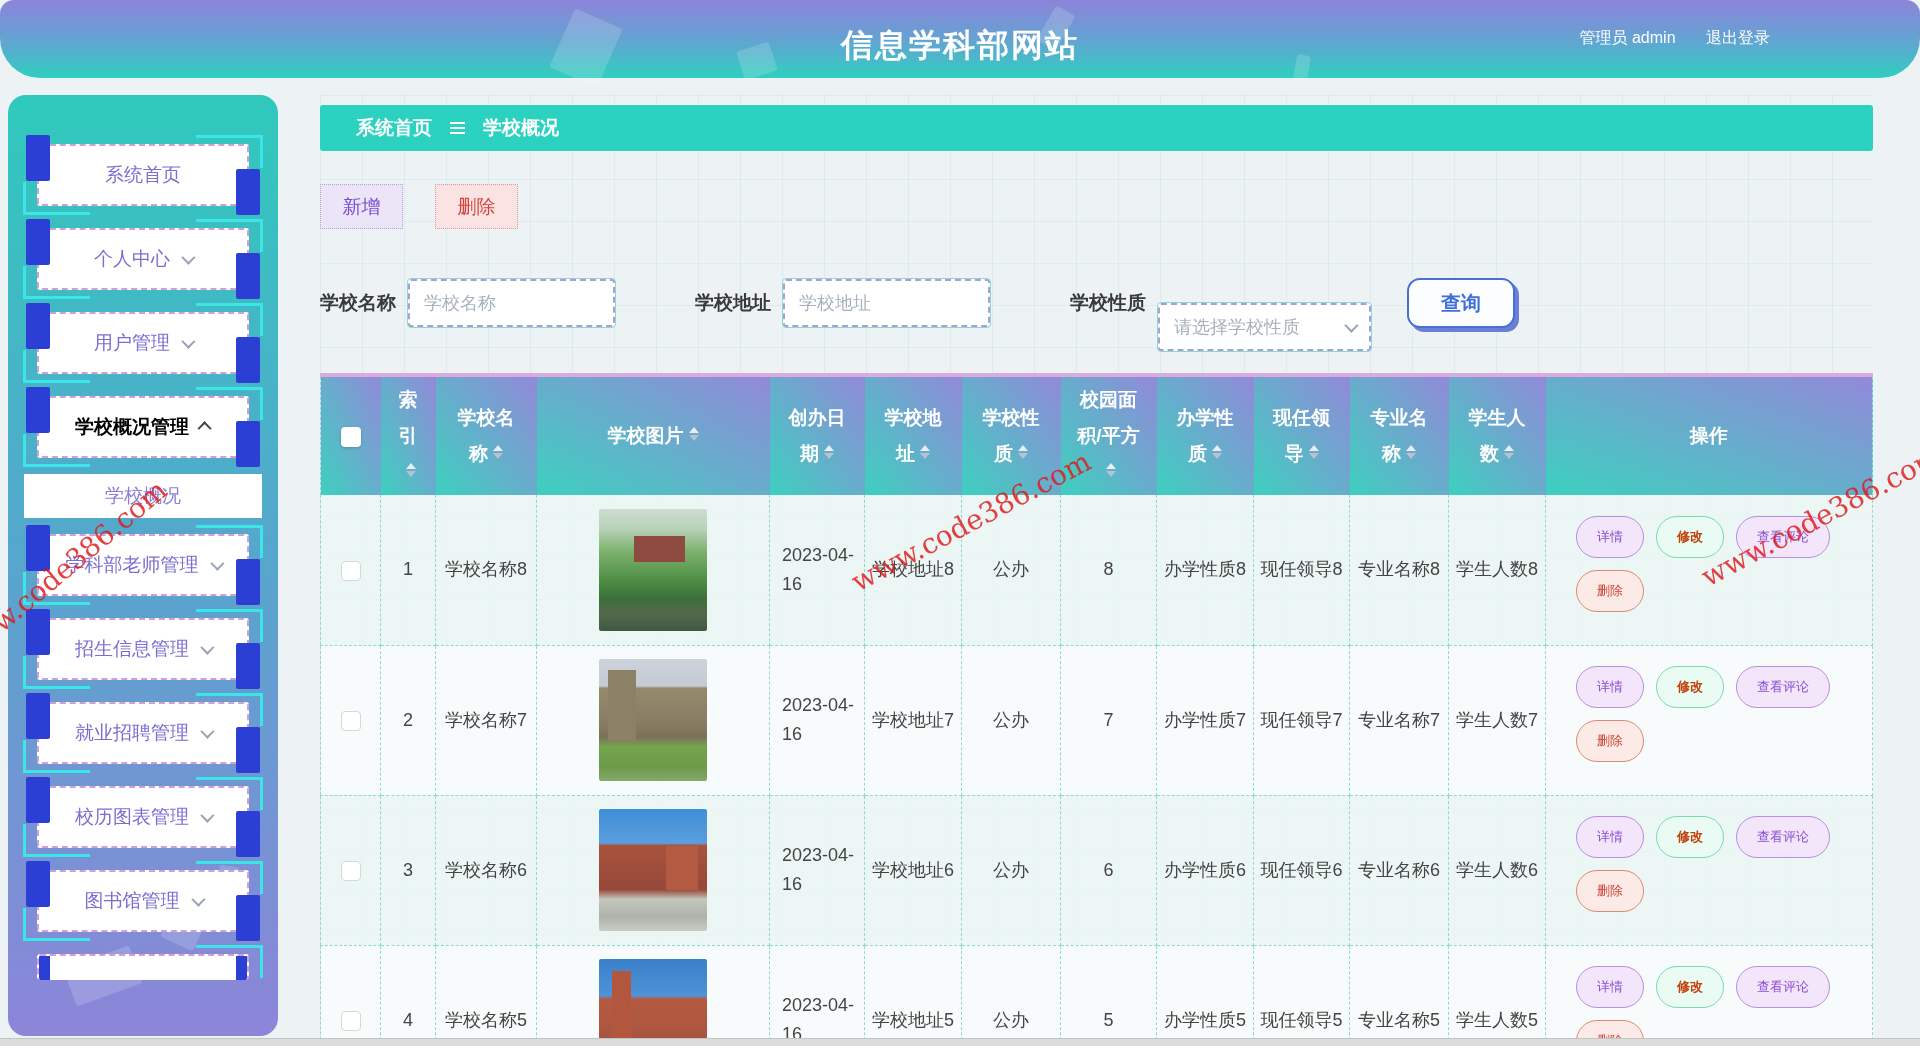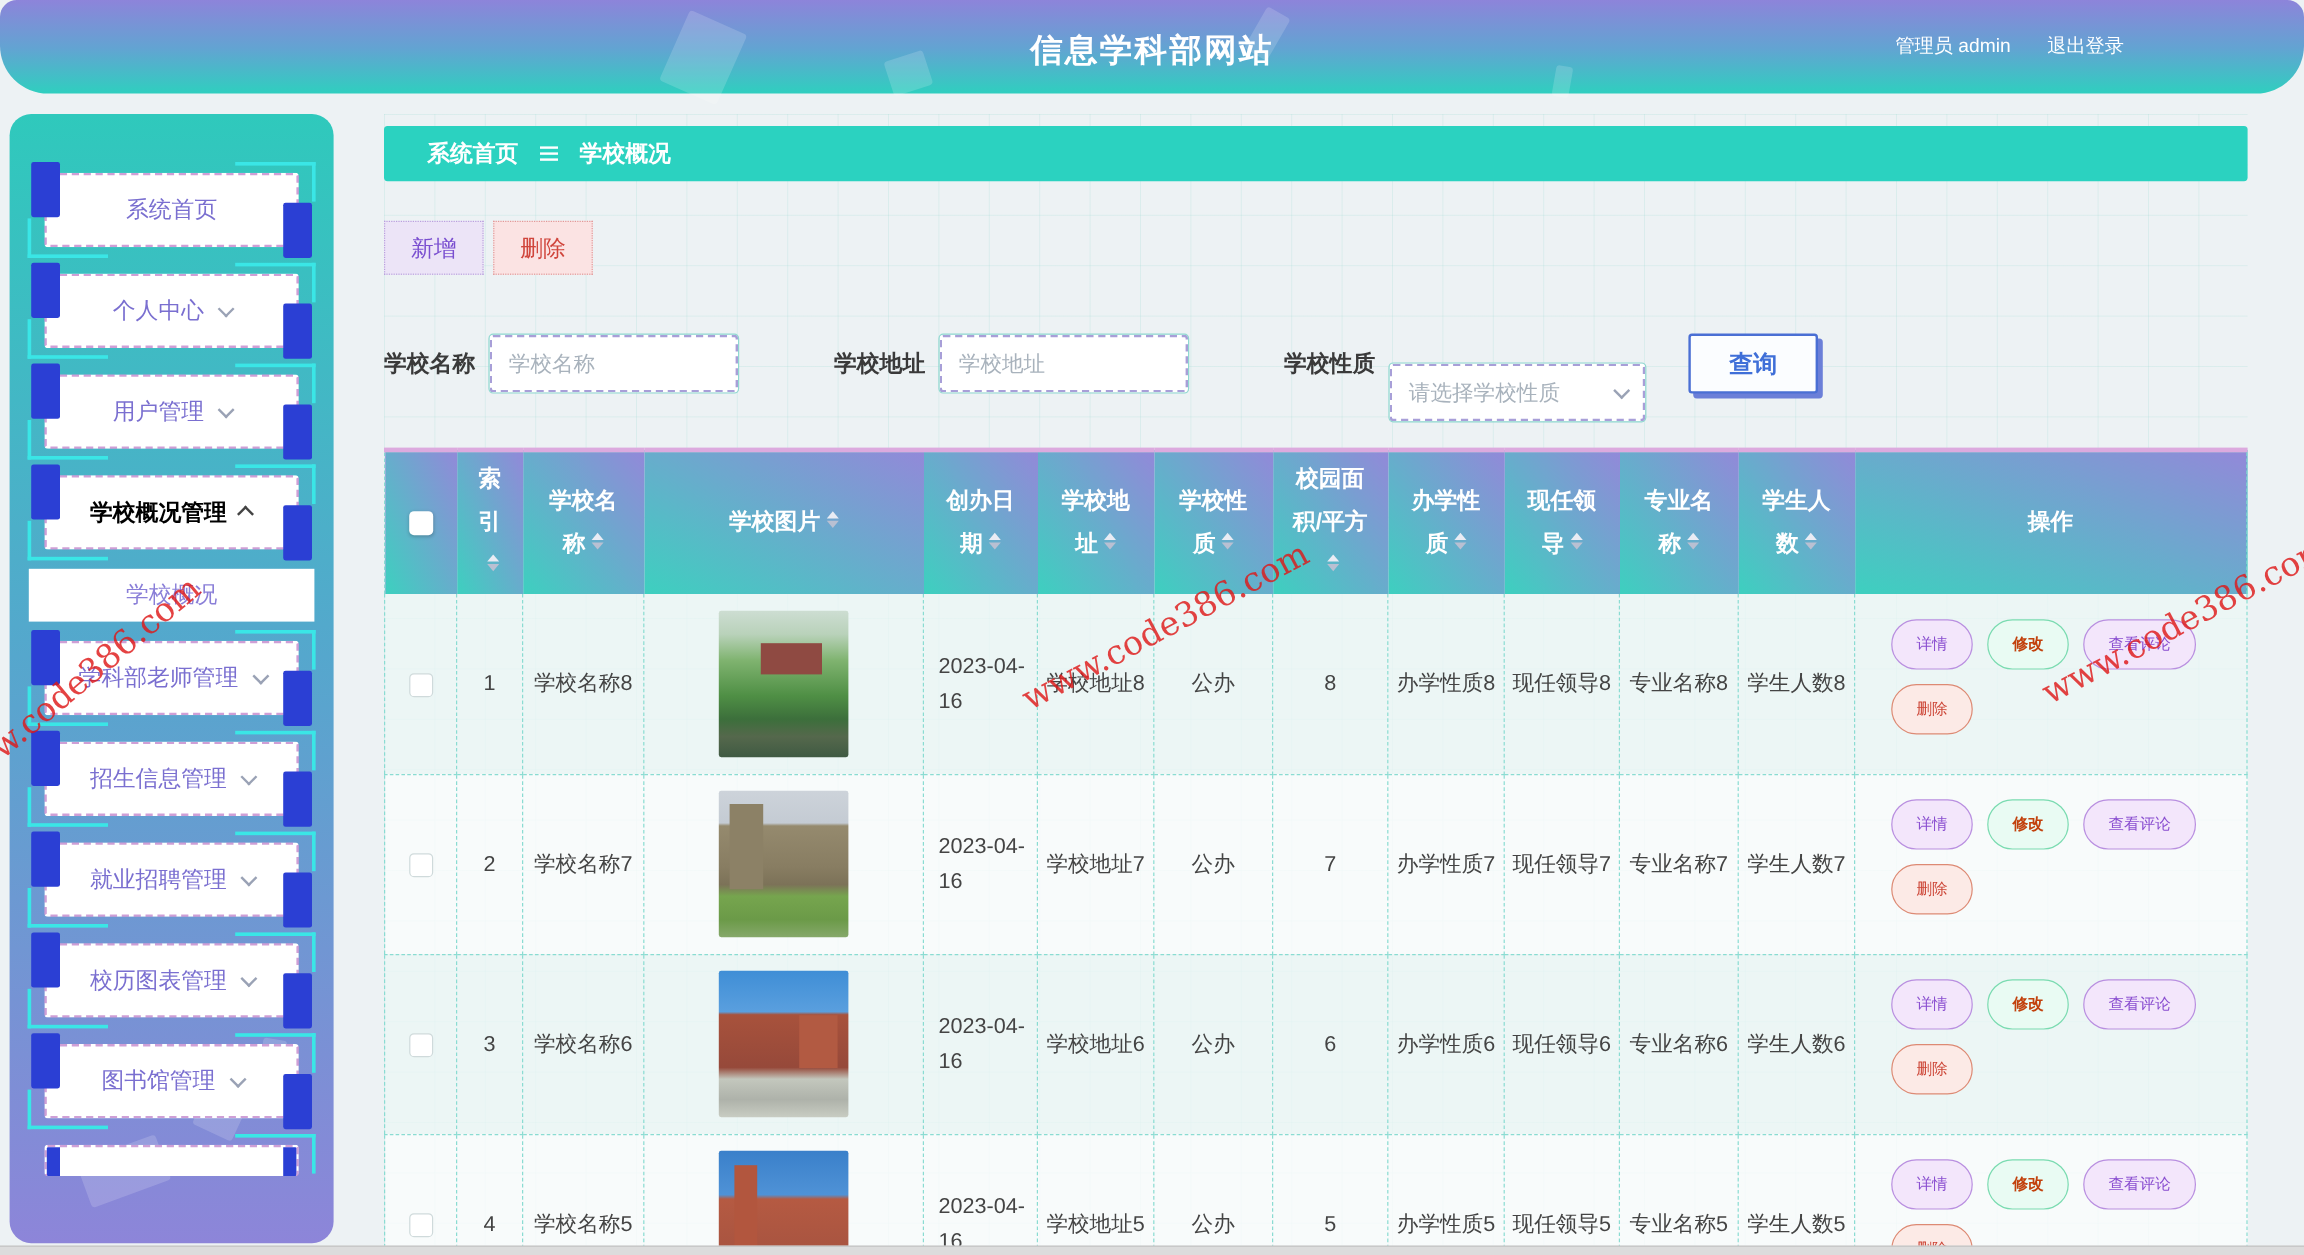--- a/index.html
+++ b/index.html
@@ -4,21 +4,21 @@
 <style>
   * { margin:0; padding:0; box-sizing:border-box; }
   html,body { width:1920px; height:1046px; overflow:hidden; }
   body { position:relative; background:#edf2f4; font-family:"Liberation Sans","DejaVu Sans",sans-serif; }
 
   
   .topbar { position:absolute; left:0; top:0; width:1920px; height:78px;
     background:linear-gradient(180deg,#8d84da 0%,#62a4d2 52%,#2fcfbf 100%);
     border-radius:14px 14px 40px 40px; z-index:5; }
   .topbar .title { position:absolute; left:0; right:0; top:24px; text-align:center;
-    color:#fff; font-size:27px; font-weight:bold; letter-spacing:2px; }
+    color:#fff; font-size:32px; font-weight:bold; letter-spacing:2px; }
   .userbox { position:absolute; right:150px; top:28px; color:#fff; font-size:16px; }
   .userbox span { margin-left:26px; cursor:pointer; }
   .confetti { position:absolute; background:rgba(255,255,255,.16); border-radius:3px; }
 
   
   .sidebar { position:absolute; left:8px; top:95px; width:270px; bottom:10px;
     background:linear-gradient(180deg,#2fc9bc 0%,#55a7cd 48%,#8d85d9 100%);
     border-radius:18px; overflow:hidden; z-index:4; }
   .menu { display:flex; flex-direction:column; align-items:center; gap:22px; padding-top:49px; }
   .mi-wrap { position:relative; width:212px; }
@@ -47,35 +47,35 @@
   .content { position:absolute; left:320px; top:95px; width:1553px; bottom:0; z-index:3;
     background-color:transparent;
     background-image:linear-gradient(rgba(170,222,216,.28) 1px, transparent 1px),
                      linear-gradient(90deg, rgba(170,222,216,.28) 1px, transparent 1px);
     background-size:42px 42px; }
   .breadcrumb { margin-top:10px; height:46px; background:#2bd2c0; border-radius:3px;
     display:flex; align-items:center; padding-left:36px; color:#fff; font-size:19px; font-weight:bold; }
   .bc-sep { width:15px; height:2px; background:#fff; display:inline-block; margin:0 18px;
     box-shadow:0 5px 0 #fff, 0 -5px 0 #fff; }
 
-  .toolbar { margin-top:33px; display:flex; gap:8px; }
+  .toolbar { margin-top:33px; display:flex; gap:32px; }
   .btn { font-size:19px; cursor:pointer; }
   .btn-add { width:83px; height:45px; background:#ece4f7; border:1px dotted #b9a0dd; color:#7a4fd0; }
   .btn-del { width:83px; height:45px; background:#fbe3e3; border:1px dotted #e09898; color:#d0453c; }
 
   .filters { margin-top:26px; display:flex; align-items:center; }
   .f-label { font-size:19px; font-weight:bold; color:#3a3a3a; margin-right:12px; white-space:nowrap; }
   .f-input { width:207px; height:48px; background:#fff; border:2px dashed #a89fd8; outline:1px solid #8fd8d0;
     border-radius:3px; padding:0 14px; font-size:18px; color:#333; margin-right:80px; }
   .f-input::placeholder { color:#a8b2bc; }
   .f-select { width:213px; height:48px; background:#fff; border:2px dashed #a89fd8; outline:1px solid #8fd8d0;
     border-radius:3px; padding:0 14px; display:flex; align-items:center; justify-content:space-between;
     cursor:pointer; margin-right:36px;margin-top:48px; }
   .f-select .ph { color:#a8b2bc; font-size:18px; }
-  .btn-search { width:108px; height:50px; background:#fbfdff; border:2px solid #4a6fd4; border-radius:3px;
+  .btn-search { width:108px; height:50px; background:#fbfdff; border:2px solid #4a6fd4; border-radius:13px;
     color:#3f6fd8; font-size:20px; font-weight:bold; box-shadow:4px 4px 0 #6b7fd8; }
 
   
   table.grid { margin-top:22px; width:1553px; border-collapse:collapse; table-layout:fixed;
     border-right:1px dashed #8adcd2; border-left:1px dashed #8adcd2; }
   thead th { height:120px; background:linear-gradient(to top right,#3dd0bf 0%,#9289d9 100%);
     color:#fff; font-size:19px; font-weight:bold; text-align:center; padding:0 13px;
     border-top:4px solid #dcaade; vertical-align:middle; line-height:1.9; }
   .sorters { display:inline-block; vertical-align:-4px; margin-left:5px; }
   .sorters::before { content:""; display:block; border:5px solid transparent; border-bottom:6px solid #e9ecf4; margin-bottom:2px; }

